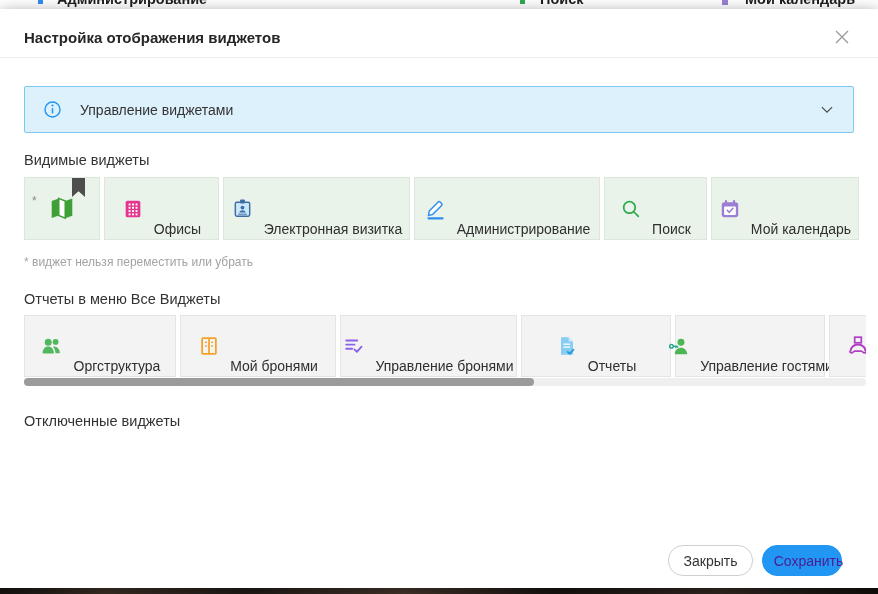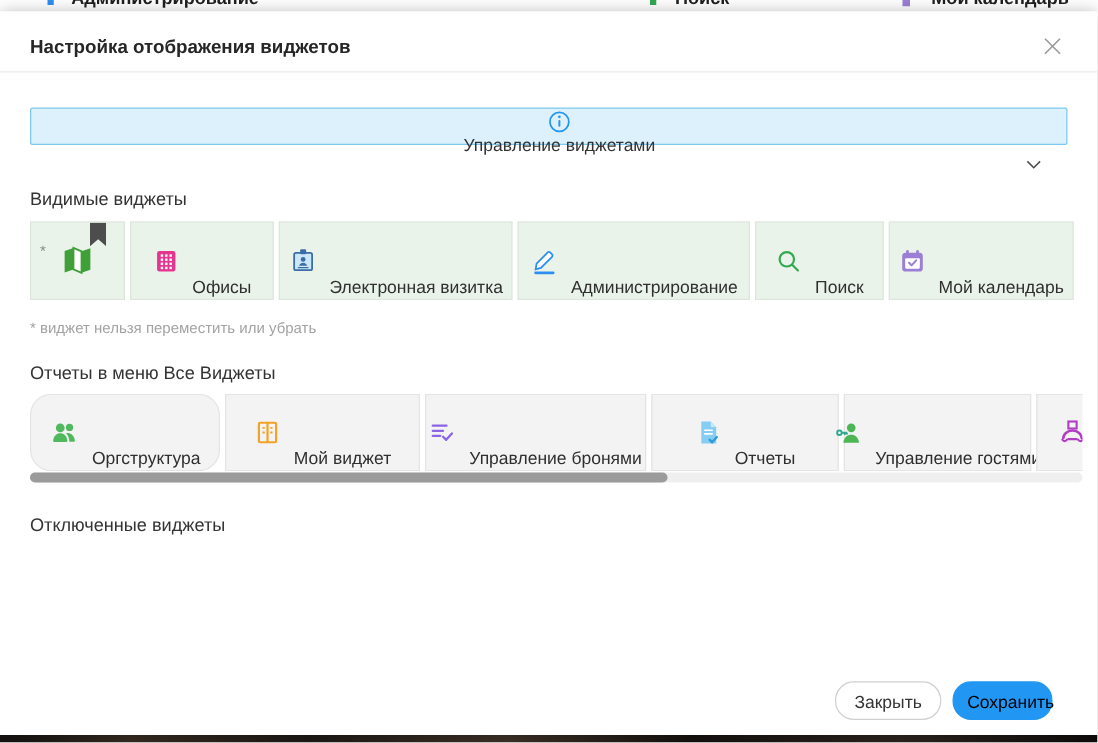--- a/index.html
+++ b/index.html
@@ -13,22 +13,22 @@
   .bg-top .lbl{position:absolute;top:-9px;font-size:14.5px;font-weight:700;color:#1f1f1f;white-space:nowrap;}
   .bg-bottom{position:absolute;left:0;bottom:0;width:878px;height:6px;
     background:linear-gradient(90deg,#151210 0%,#3a2e24 12%,#201a16 28%,#42342a 46%,#17120f 63%,#302620 82%,#100d0b 100%);}
   
   .modal{position:absolute;left:0;top:9px;width:878px;height:579px;background:#fff;
     box-shadow:0 2px 14px rgba(0,0,0,.35);}
   .modal-title{position:absolute;left:24px;top:20px;font-size:15px;font-weight:700;color:#262626;}
   .close-btn{position:absolute;right:22px;top:14px;width:28px;height:28px;display:flex;align-items:center;justify-content:center;cursor:pointer;}
   .header-divider{position:absolute;left:0;top:48px;width:878px;height:1px;background:#ececec;}
   
-  .banner{position:absolute;left:24px;top:77px;width:830px;height:30px;box-sizing:border-box;
-    background:#ddf1fc;border:1px solid #7cc8ee;border-radius:2px;display:flex;align-items:center;cursor:pointer;flex-direction:column;}
+  .banner{position:absolute;left:24px;top:77px;width:830px;height:47px;box-sizing:border-box;
+    background:#ddf1fc;border:1px solid #7cc8ee;border-radius:2px;display:flex;align-items:center;cursor:pointer;}
   .banner .b-icon{margin-left:17px;display:flex;}
   .banner .b-label{margin-left:17px;font-size:14px;color:#333;}
   .banner .b-chevron{margin-left:auto;margin-right:18px;display:flex;}
   
   .sec-heading{position:absolute;left:24px;font-size:14.5px;color:#333;}
   .note{position:absolute;left:24px;top:246px;font-size:12px;color:#a3a3a3;}
   
   .row{position:absolute;left:24px;display:flex;gap:4px;overflow:hidden;}
   .row-visible{top:168px;height:63px;width:842px;}
   .row-hidden{top:306px;height:62px;width:842px;}
@@ -45,21 +45,21 @@
   .hscroll-thumb{position:absolute;left:0;top:0;width:510px;height:8px;background:#9b9b9b;border-radius:4px;cursor:pointer;}
   
   .disabled-box{position:absolute;left:24px;top:428px;width:830px;height:66px;box-sizing:border-box;
     background:#fff;border:1px solid #ddd;display:flex;align-items:center;}
   .disabled-box .ticon{margin-left:20px;display:flex;}
   .disabled-box .t-label{margin-left:11px;font-size:14px;color:#2f2f2f;}
   
   .btn{position:absolute;top:536px;height:31px;box-sizing:border-box;border-radius:15px;
     font-family:"Liberation Sans",sans-serif;font-size:14px;display:flex;align-items:center;justify-content:center;cursor:pointer;}
   .btn-close{left:668px;width:85px;background:#fff;border:1px solid #d0d0d0;color:#333;}
-  .btn-save{left:762px;width:80px;background:#2196f3;border:1px solid #2196f3;color:#000000;padding-left:13px;}
+  .btn-save{left:762px;width:80px;background:#2196f3;border:1px solid #2196f3;color:#4c1d95;padding-left:13px;}
 </style>
 </head>
 <body>
 
 <div class="bg-top">
   <span class="frag" style="left:38px;width:5px;height:4px;background:#2e8ef0;"></span>
   <span class="lbl" style="left:57px;">Администрирование</span>
   <span class="frag" style="left:520px;width:5px;height:4px;background:#2faa4f;"></span>
   <span class="lbl" style="left:540px;">Поиск</span>
   <span class="frag" style="left:722px;width:6px;height:5px;background:#9b7fd4;"></span>
@@ -171,21 +171,21 @@
       </span>
       <span class="t-label">Мой календарь</span>
     </div>
   </div>
 
   <div class="note">* виджет нельзя переместить или убрать</div>
 
   <div class="sec-heading" style="top:282px;">Отчеты в меню Все Виджеты</div>
 
   <div class="row row-hidden">
-    <div class="tile" style="width:152px;border-radius:17px;">
+    <div class="tile" style="width:152px;">
       <span class="ticon">
         <svg width="24" height="24" viewBox="0 0 24 24" fill="#52b85e">
           <circle cx="8.2" cy="8.3" r="3.5"></circle>
           <path d="M2.5 18.6c.5-4 2.8-6.1 5.7-6.1s5.2 2.1 5.7 6.1a1 1 0 0 1-1 1h-9.4a1 1 0 0 1-1-1z"></path>
           <circle cx="15.6" cy="7.9" r="2.9"></circle>
           <path d="M14.4 12.4c2.9.3 5 2.3 5.5 5.9a.9.9 0 0 1-.9 1h-3.5c-.1-2.9-1-5.2-2.6-6.6.5-.2 1-.3 1.5-.3z"></path>
         </svg>
       </span>
       <span class="t-label">Оргструктура</span>
     </div>
@@ -193,21 +193,21 @@
       <span class="ticon">
         <svg width="22" height="22" viewBox="0 0 24 24" stroke="#f3a226" fill="none">
           <rect x="4.5" y="3.5" width="15" height="17" rx="1" stroke-width="1.9"></rect>
           <line x1="12" y1="3.5" x2="12" y2="20.5" stroke-width="1.9"></line>
           <line x1="7.6" y1="8" x2="9.6" y2="8" stroke-width="1.6"></line>
             <line x1="14.4" y1="8" x2="16.4" y2="8" stroke-width="1.6"></line>
           <line x1="7.6" y1="12" x2="9.6" y2="12" stroke-width="1.6"></line>
             <line x1="14.4" y1="12" x2="16.4" y2="12" stroke-width="1.6"></line>
         </svg>
       </span>
-      <span class="t-label">Мой виджет</span>
+      <span class="t-label">Мой бронями</span>
     </div>
     <div class="tile" style="width:177px;">
       <span class="ticon">
         <svg width="22" height="22" viewBox="0 0 24 24" stroke="#8a63e8" fill="none" stroke-linecap="round" stroke-linejoin="round">
           <line x1="3.5" y1="6" x2="15.5" y2="6" stroke-width="2"></line>
           <line x1="3.5" y1="10.5" x2="12.5" y2="10.5" stroke-width="2"></line>
           <line x1="3.5" y1="15" x2="10" y2="15" stroke-width="2"></line>
           <path d="M12.5 15.7 l2.7 2.7 5-5.6" stroke-width="2"></path>
         </svg>
       </span>

